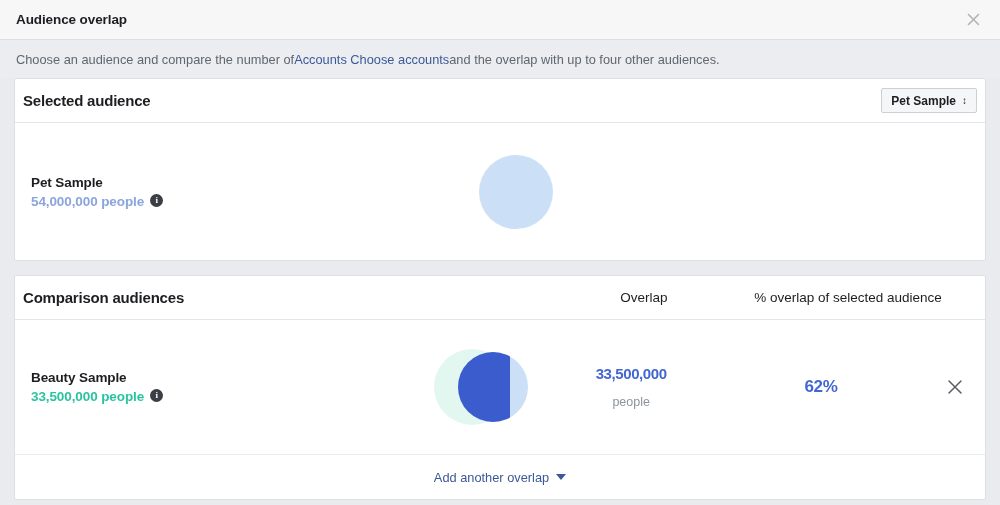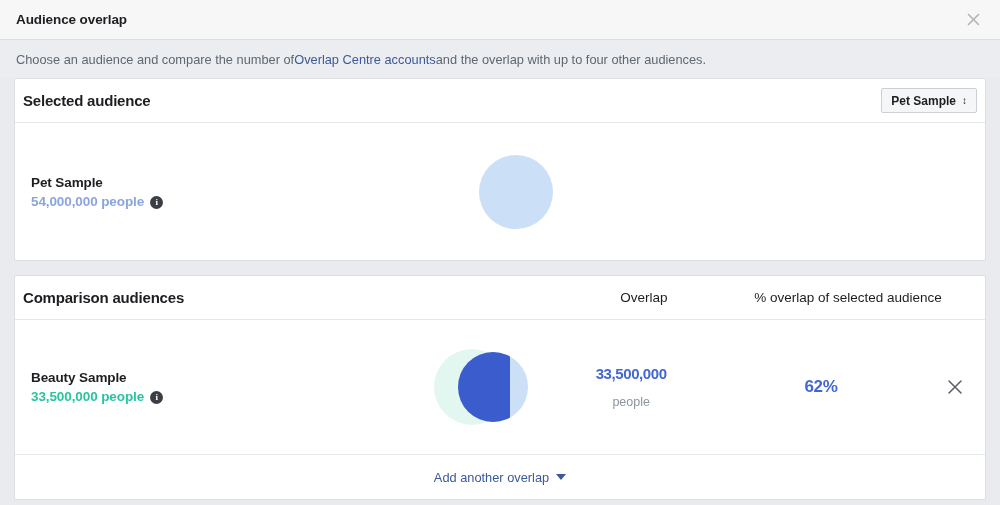--- a/index.html
+++ b/index.html
@@ -156,21 +156,21 @@
     font-size: 13.5px;
     font-weight: bold;
     color: #1c1e21;
     margin-bottom: 4px;
     letter-spacing: -0.1px;
   }
   .aud-count {
     font-size: 13.5px;
     font-weight: bold;
     display: flex;
-    align-items: flex-end;
+    align-items: flex-start;
     gap: 6px;
     letter-spacing: -0.1px;
   }
   .count-pet { color: #8ba4de; }
   .count-beauty { color: #2ac3a0; }
 
   .info-icon {
     width: 13px;
     height: 13px;
     border-radius: 50%;
@@ -316,21 +316,21 @@
     <div class="titlebar-title">Audience overlap</div>
     <div class="close-x">
       <svg width="13" height="13" viewBox="0 0 13 13" aria-hidden="true">
         <path d="M1.5 1.5 L11.5 11.5 M11.5 1.5 L1.5 11.5" stroke="#b0b3b8" stroke-width="1.6" stroke-linecap="round"></path>
       </svg>
     </div>
   </div>
 
   <div class="desc-band">
     <span>Choose an audience and compare the number of </span>
-      <a>Overlap Centre accounts</a>
+      <a>Accounts Choose accounts</a>
       <span> and the overlap with up to four other audiences.</span>
   </div>
 
   <div class="body">
 
     <div class="card">
       <div class="card-header">
         <div class="card-title">Selected audience</div>
         <div class="header-spacer"></div>
         <div class="select-btn">

